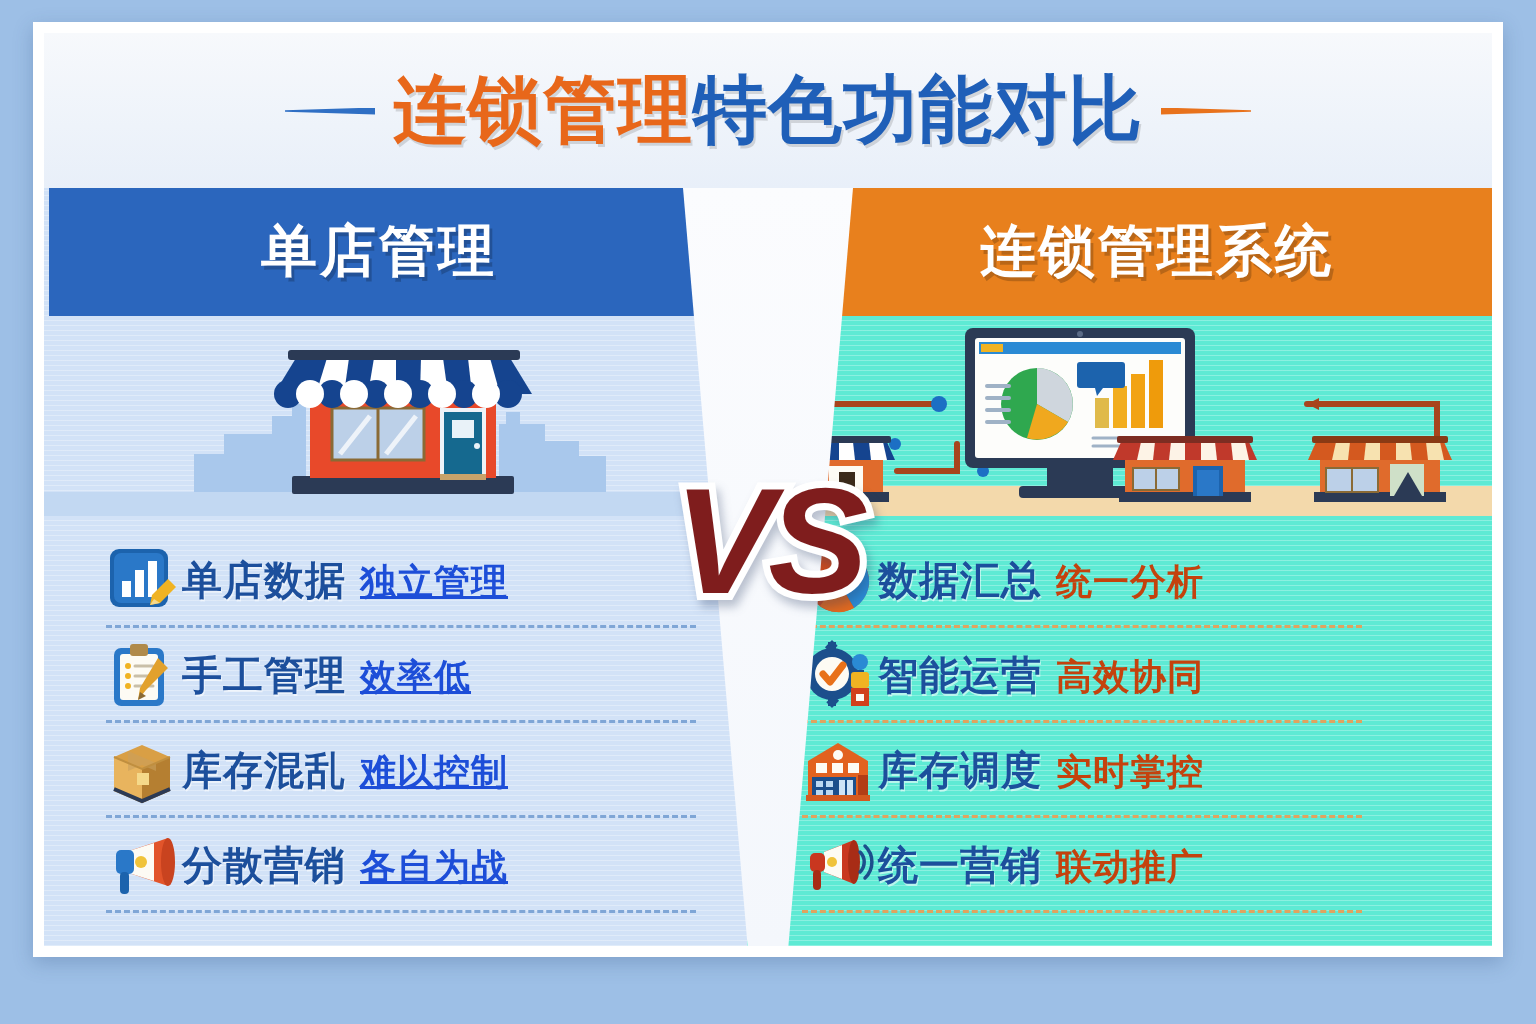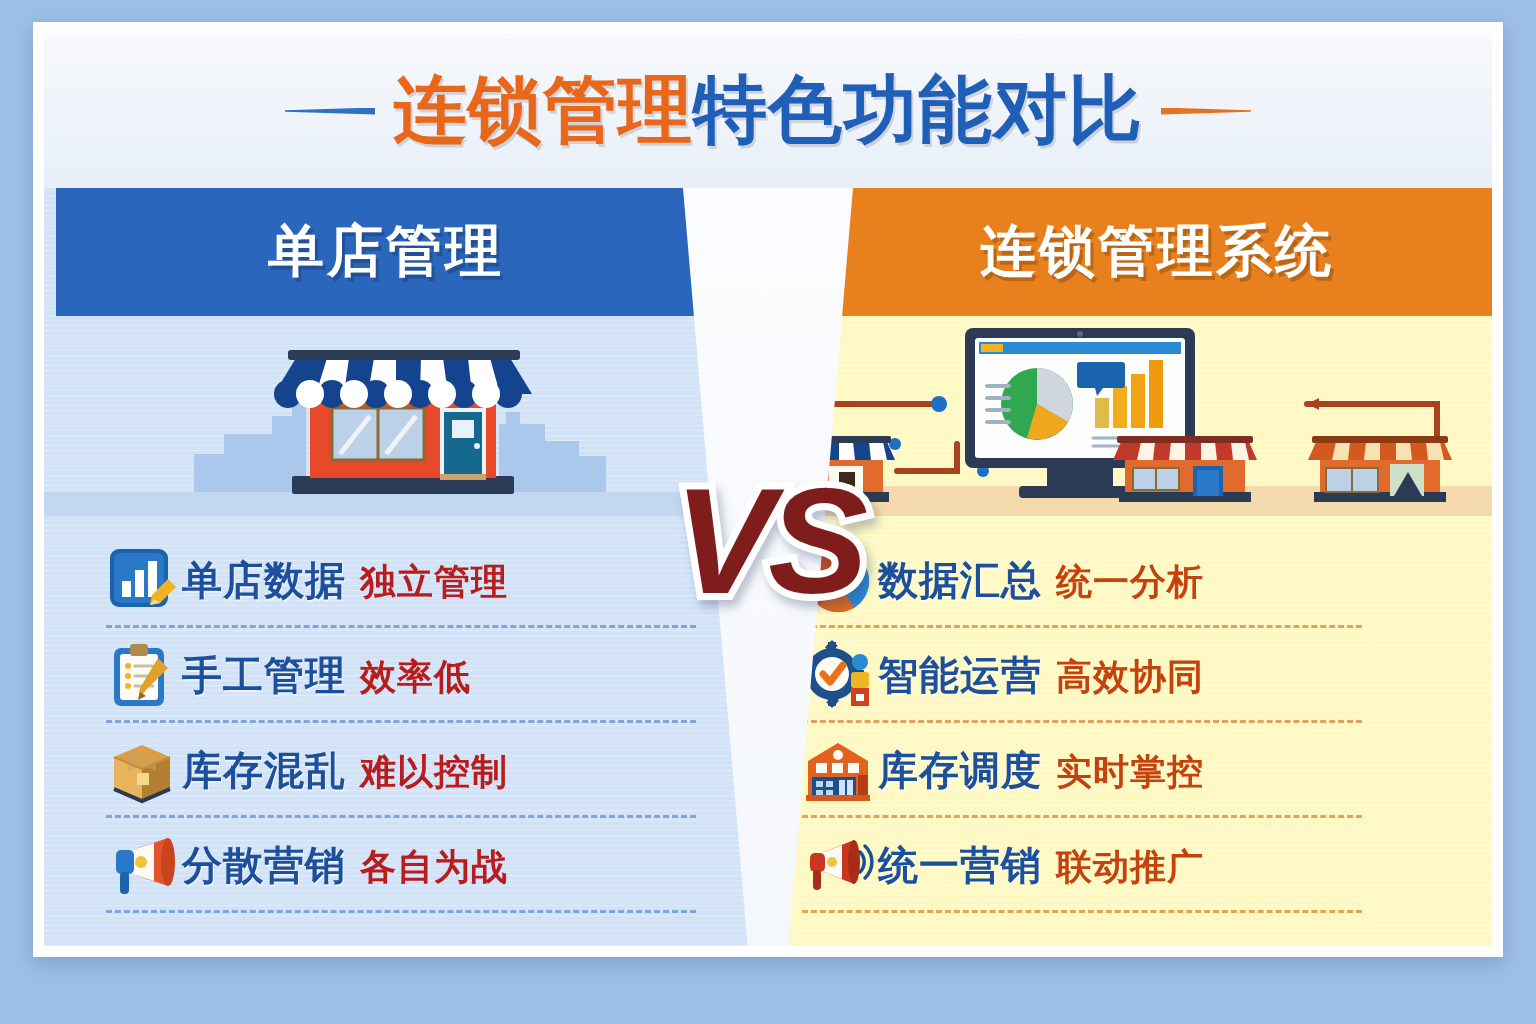--- a/index.html
+++ b/index.html
@@ -40,40 +40,40 @@
   .title-text{
     font-size:74px; font-weight:bold; letter-spacing:1px; white-space:nowrap;
     text-shadow:2px 3px 0 rgba(0,0,0,.13);
   }
   .t-orange{ color:#e8671a; }
   .t-blue{ color:#1f5fb8; }
 
   
   .panel{ position:absolute; top:155px; bottom:0; overflow:hidden; }
   .panel-left{ left:0; width:745px; background:#d2e2f7; }
-  .panel-right{ right:0; width:745px; background:#fef9c3; }
+  .panel-right{ right:0; width:745px; background:#5eead4; }
 
   .panel-left::after{
     content:""; position:absolute; left:0; right:0; top:0; bottom:0;
     background:repeating-linear-gradient(0deg,rgba(255,255,255,.30) 0 1px,transparent 1px 5px);
     pointer-events:none;
   }
   .panel-right::after{
     content:""; position:absolute; left:0; right:0; top:0; bottom:0;
     background:repeating-linear-gradient(0deg,rgba(255,255,255,.28) 0 1px,transparent 1px 5px);
     pointer-events:none;
   }
 
   
   .ribbon{
     position:absolute; top:0; height:128px; z-index:4;
     display:flex; align-items:center;
   }
   .ribbon-left{
-    left:12px; width:700px; background:#2b66bd;
+    left:5px; width:700px; background:#2b66bd;
     clip-path:polygon(0 0,100% 0,96% 100%,0 100%);
     justify-content:center; padding-right:40px;
   }
   .ribbon-right{
     right:0; width:700px; background:#e8801d;
     clip-path:polygon(4% 0,100% 0,100% 100%,0 100%);
     justify-content:center; padding-left:30px;
   }
   .ribbon-text{
     font-size:56px; font-weight:bold; color:#fff; letter-spacing:3px;
@@ -118,21 +118,21 @@
   .panel-right .row::after{ border-bottom-color:#e0a35f; }
   .row:last-child::after{ border-bottom-style:dashed; }
 
   .row-icon{ width:72px; height:72px; flex:0 0 72px; position:relative; }
   .row-txt{ display:flex; align-items:baseline; gap:14px; white-space:nowrap; }
   .row-main{
     font-size:40px; font-weight:bold; color:#1c4f9c; letter-spacing:1px;
     text-shadow:1px 2px 0 rgba(255,255,255,.55);
   }
   .row-sub{ font-size:36px; font-weight:bold; letter-spacing:1px; }
-  .panel-left .row-sub{ color:#b91c1c; }
+  .panel-left .row-sub{ color:#1d4ed8;text-decoration:underline; }
   .panel-right .row-sub{ color:#c4420d; }
 
   svg{ display:block; }
 </style>
 </head>
 <body>
 
 <div class="card">
 <div class="card-inner">
 

